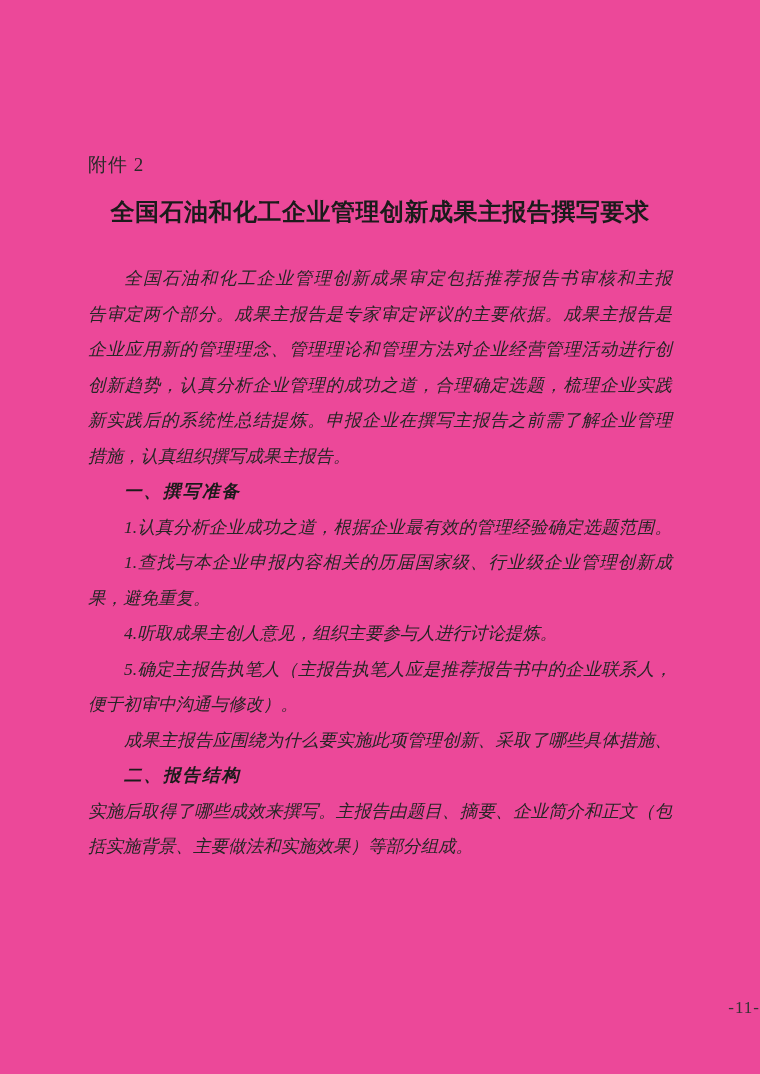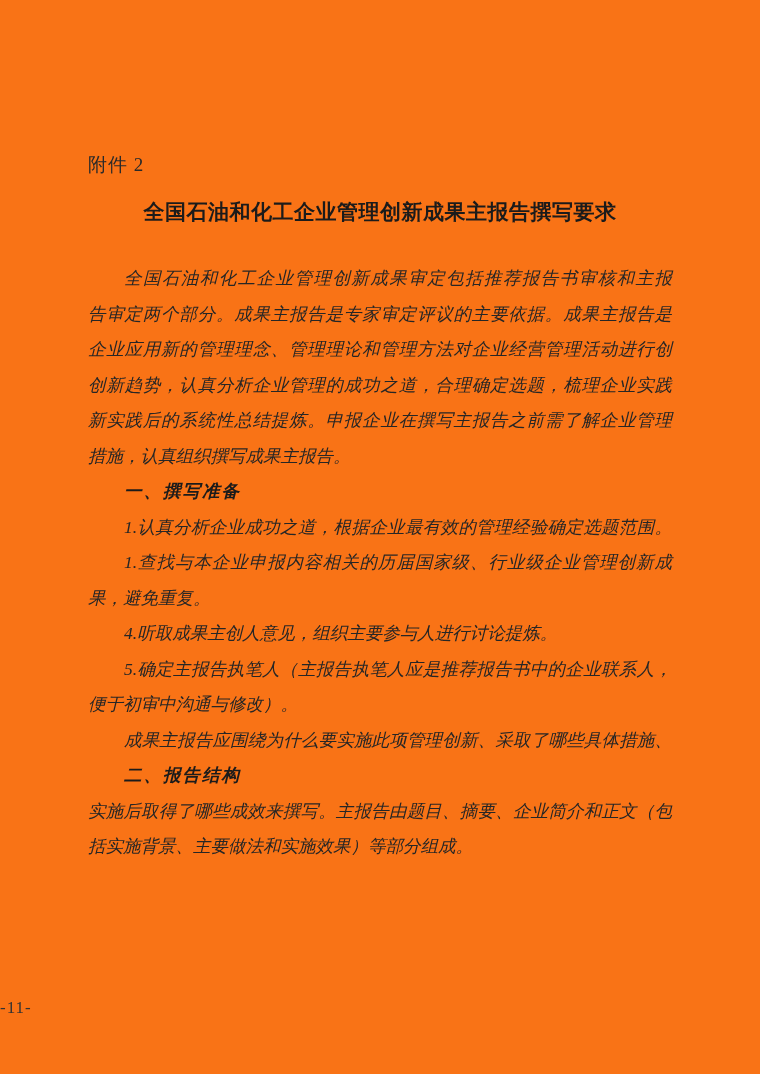--- a/index.html
+++ b/index.html
@@ -4,41 +4,41 @@
 <style>
   html, body {
     margin: 0;
     padding: 0;
     background: #ffffff;
   }
   .page {
     position: relative;
     width: 760px;
     height: 1074px;
-    background: #f97316;
+    background: #ec4899;
     overflow: hidden;
     font-family: "Liberation Serif", "DejaVu Serif", serif;
     color: #262626;
   }
   .attachment-label {
     position: absolute;
     top: 152px;
     left: 88px;
     font-size: 19px;
     line-height: 26px;
     letter-spacing: 1px;
     color: #2a2a2a;
   }
   .doc-title {
     position: absolute;
     top: 197px;
     left: 0;
     width: 100%;
     text-align: center;
-    font-size: 21px;
+    font-size: 24px;
     line-height: 30px;
     font-weight: bold;
     letter-spacing: 0.5px;
     color: #1b1b1b;
   }
   .doc-body {
     position: absolute;
     top: 261px;
     left: 88px;
     width: 584px;
@@ -67,21 +67,21 @@
   }
   .bold {
     font-weight: bold;
     color: #1b1b1b;
   }
   .page-number {
     position: absolute;
     top: 996px;
     left: 0;
     width: 100%;
-    text-align: left;
+    text-align: right;
     font-size: 17px;
     line-height: 24px;
     letter-spacing: 1px;
     color: #333333;
   }
 </style>
 </head>
 <body>
 
 <div class="page">

